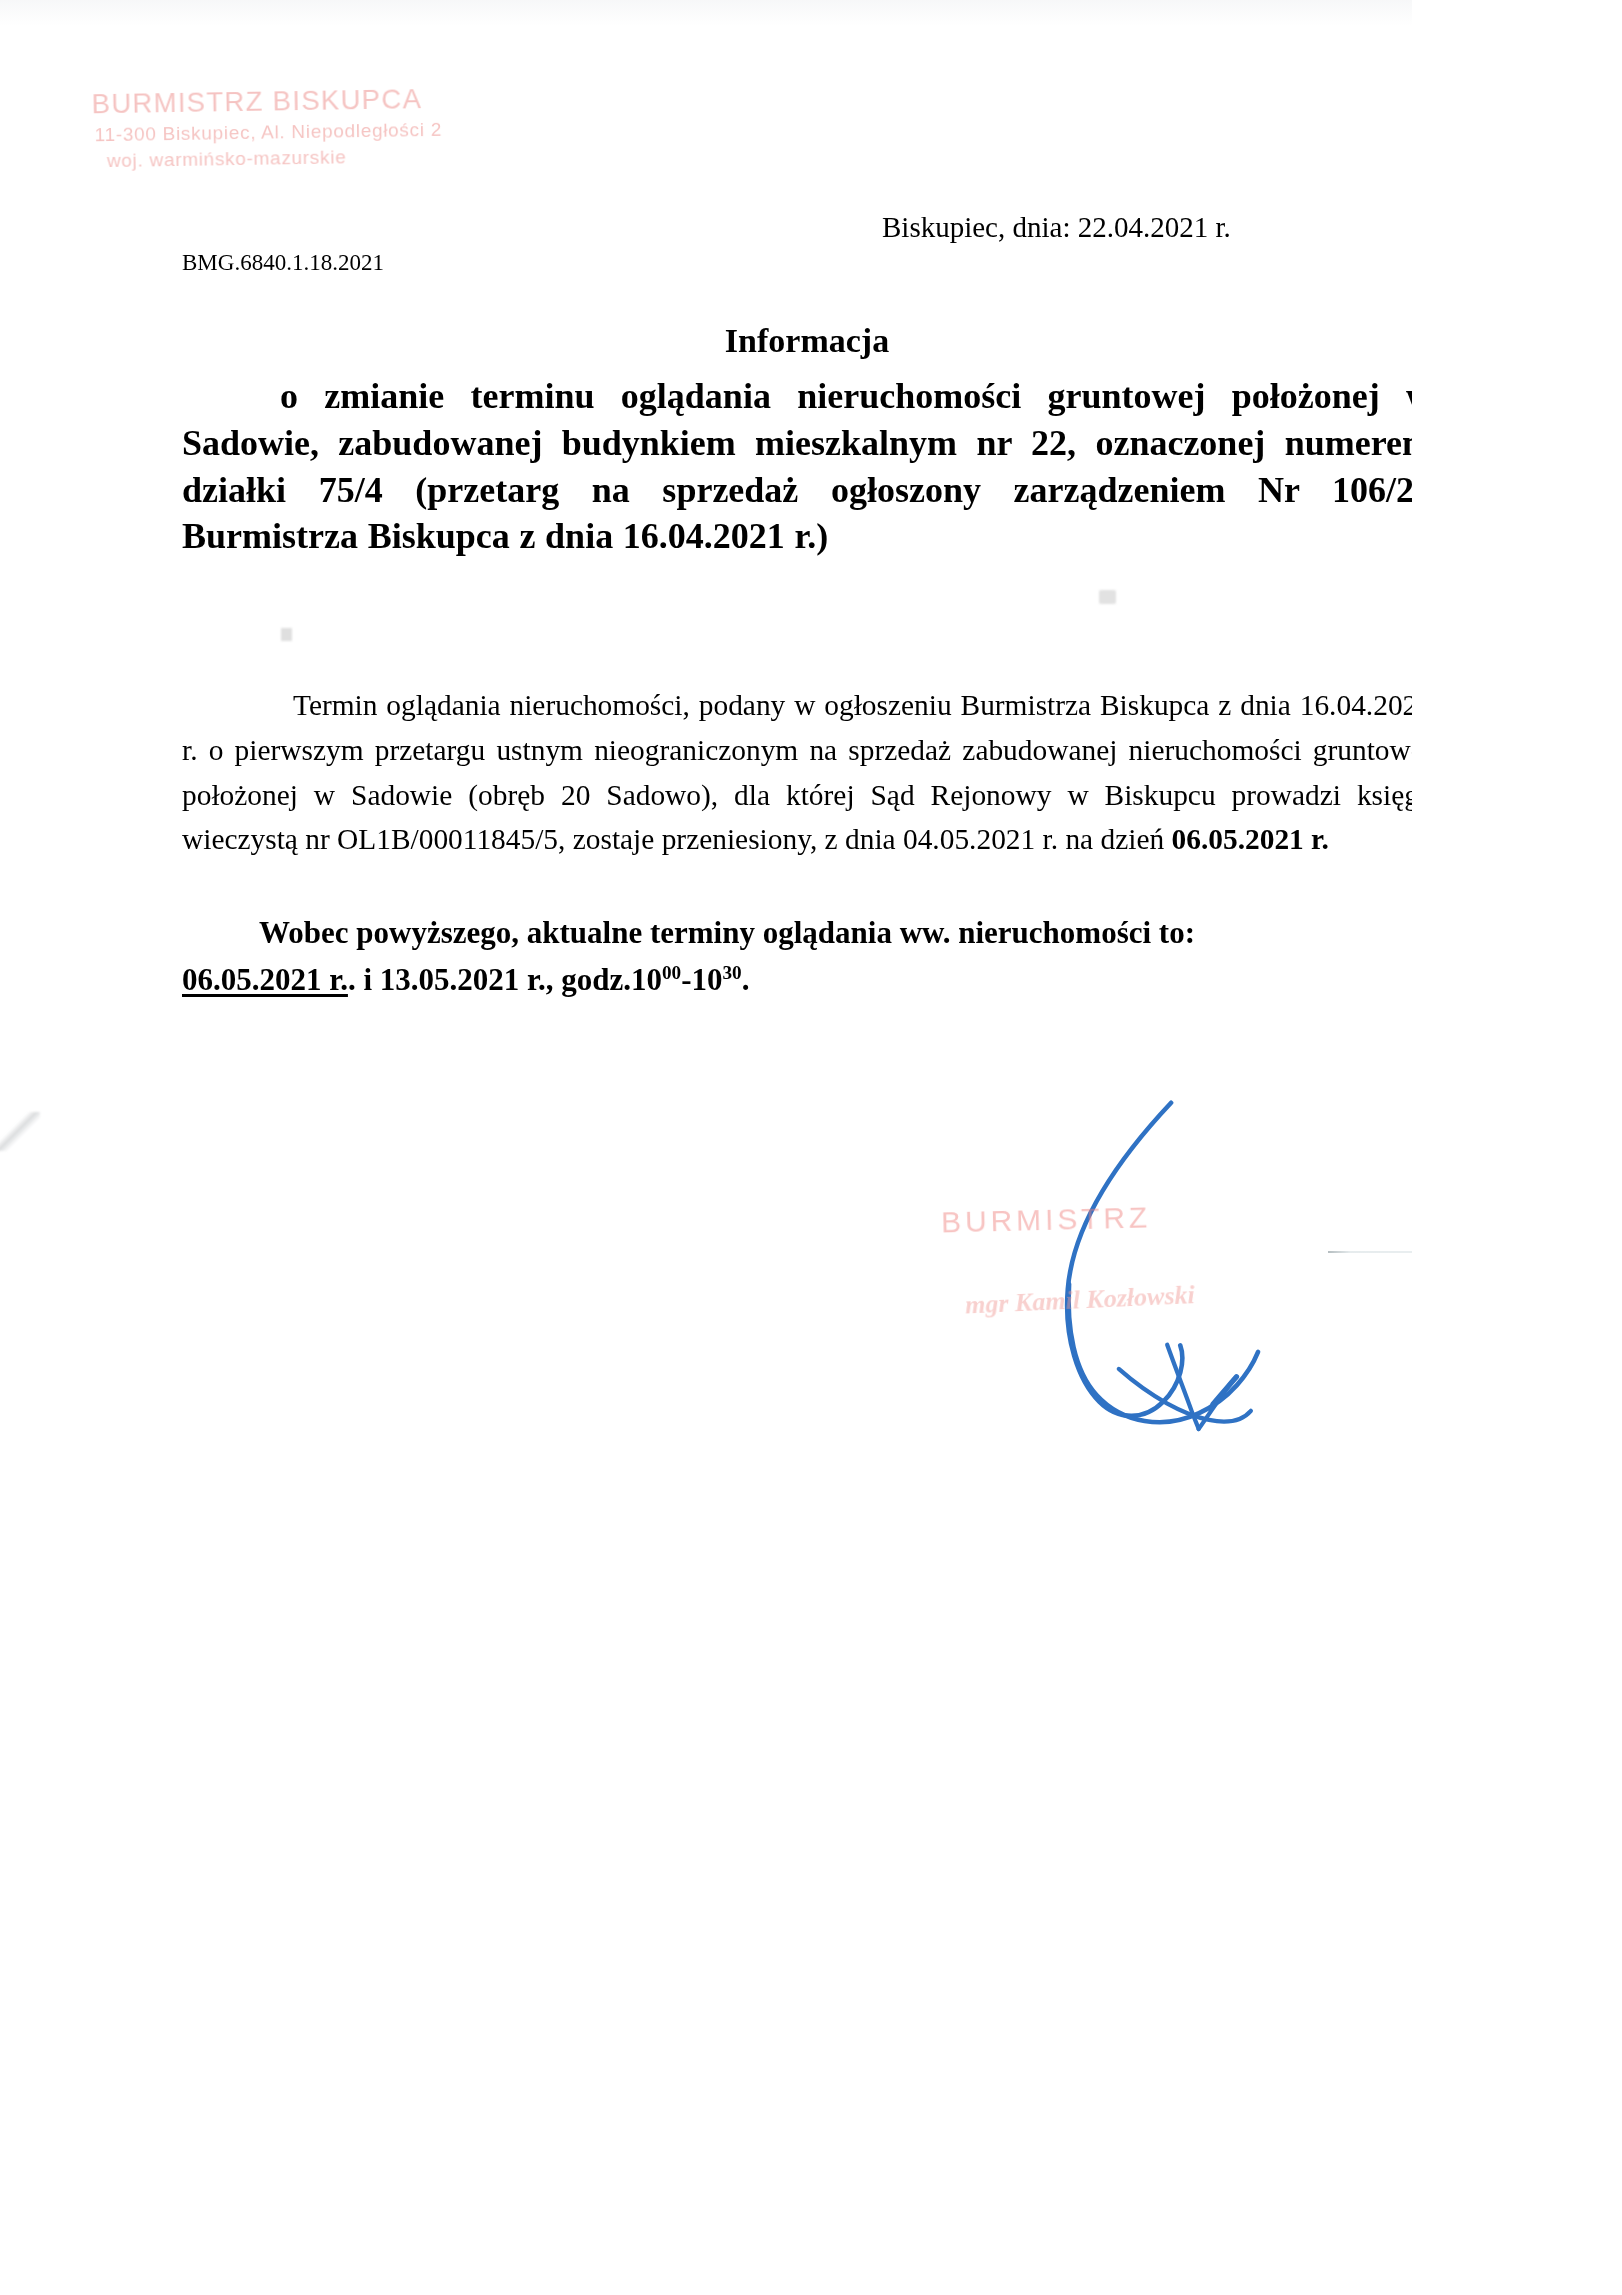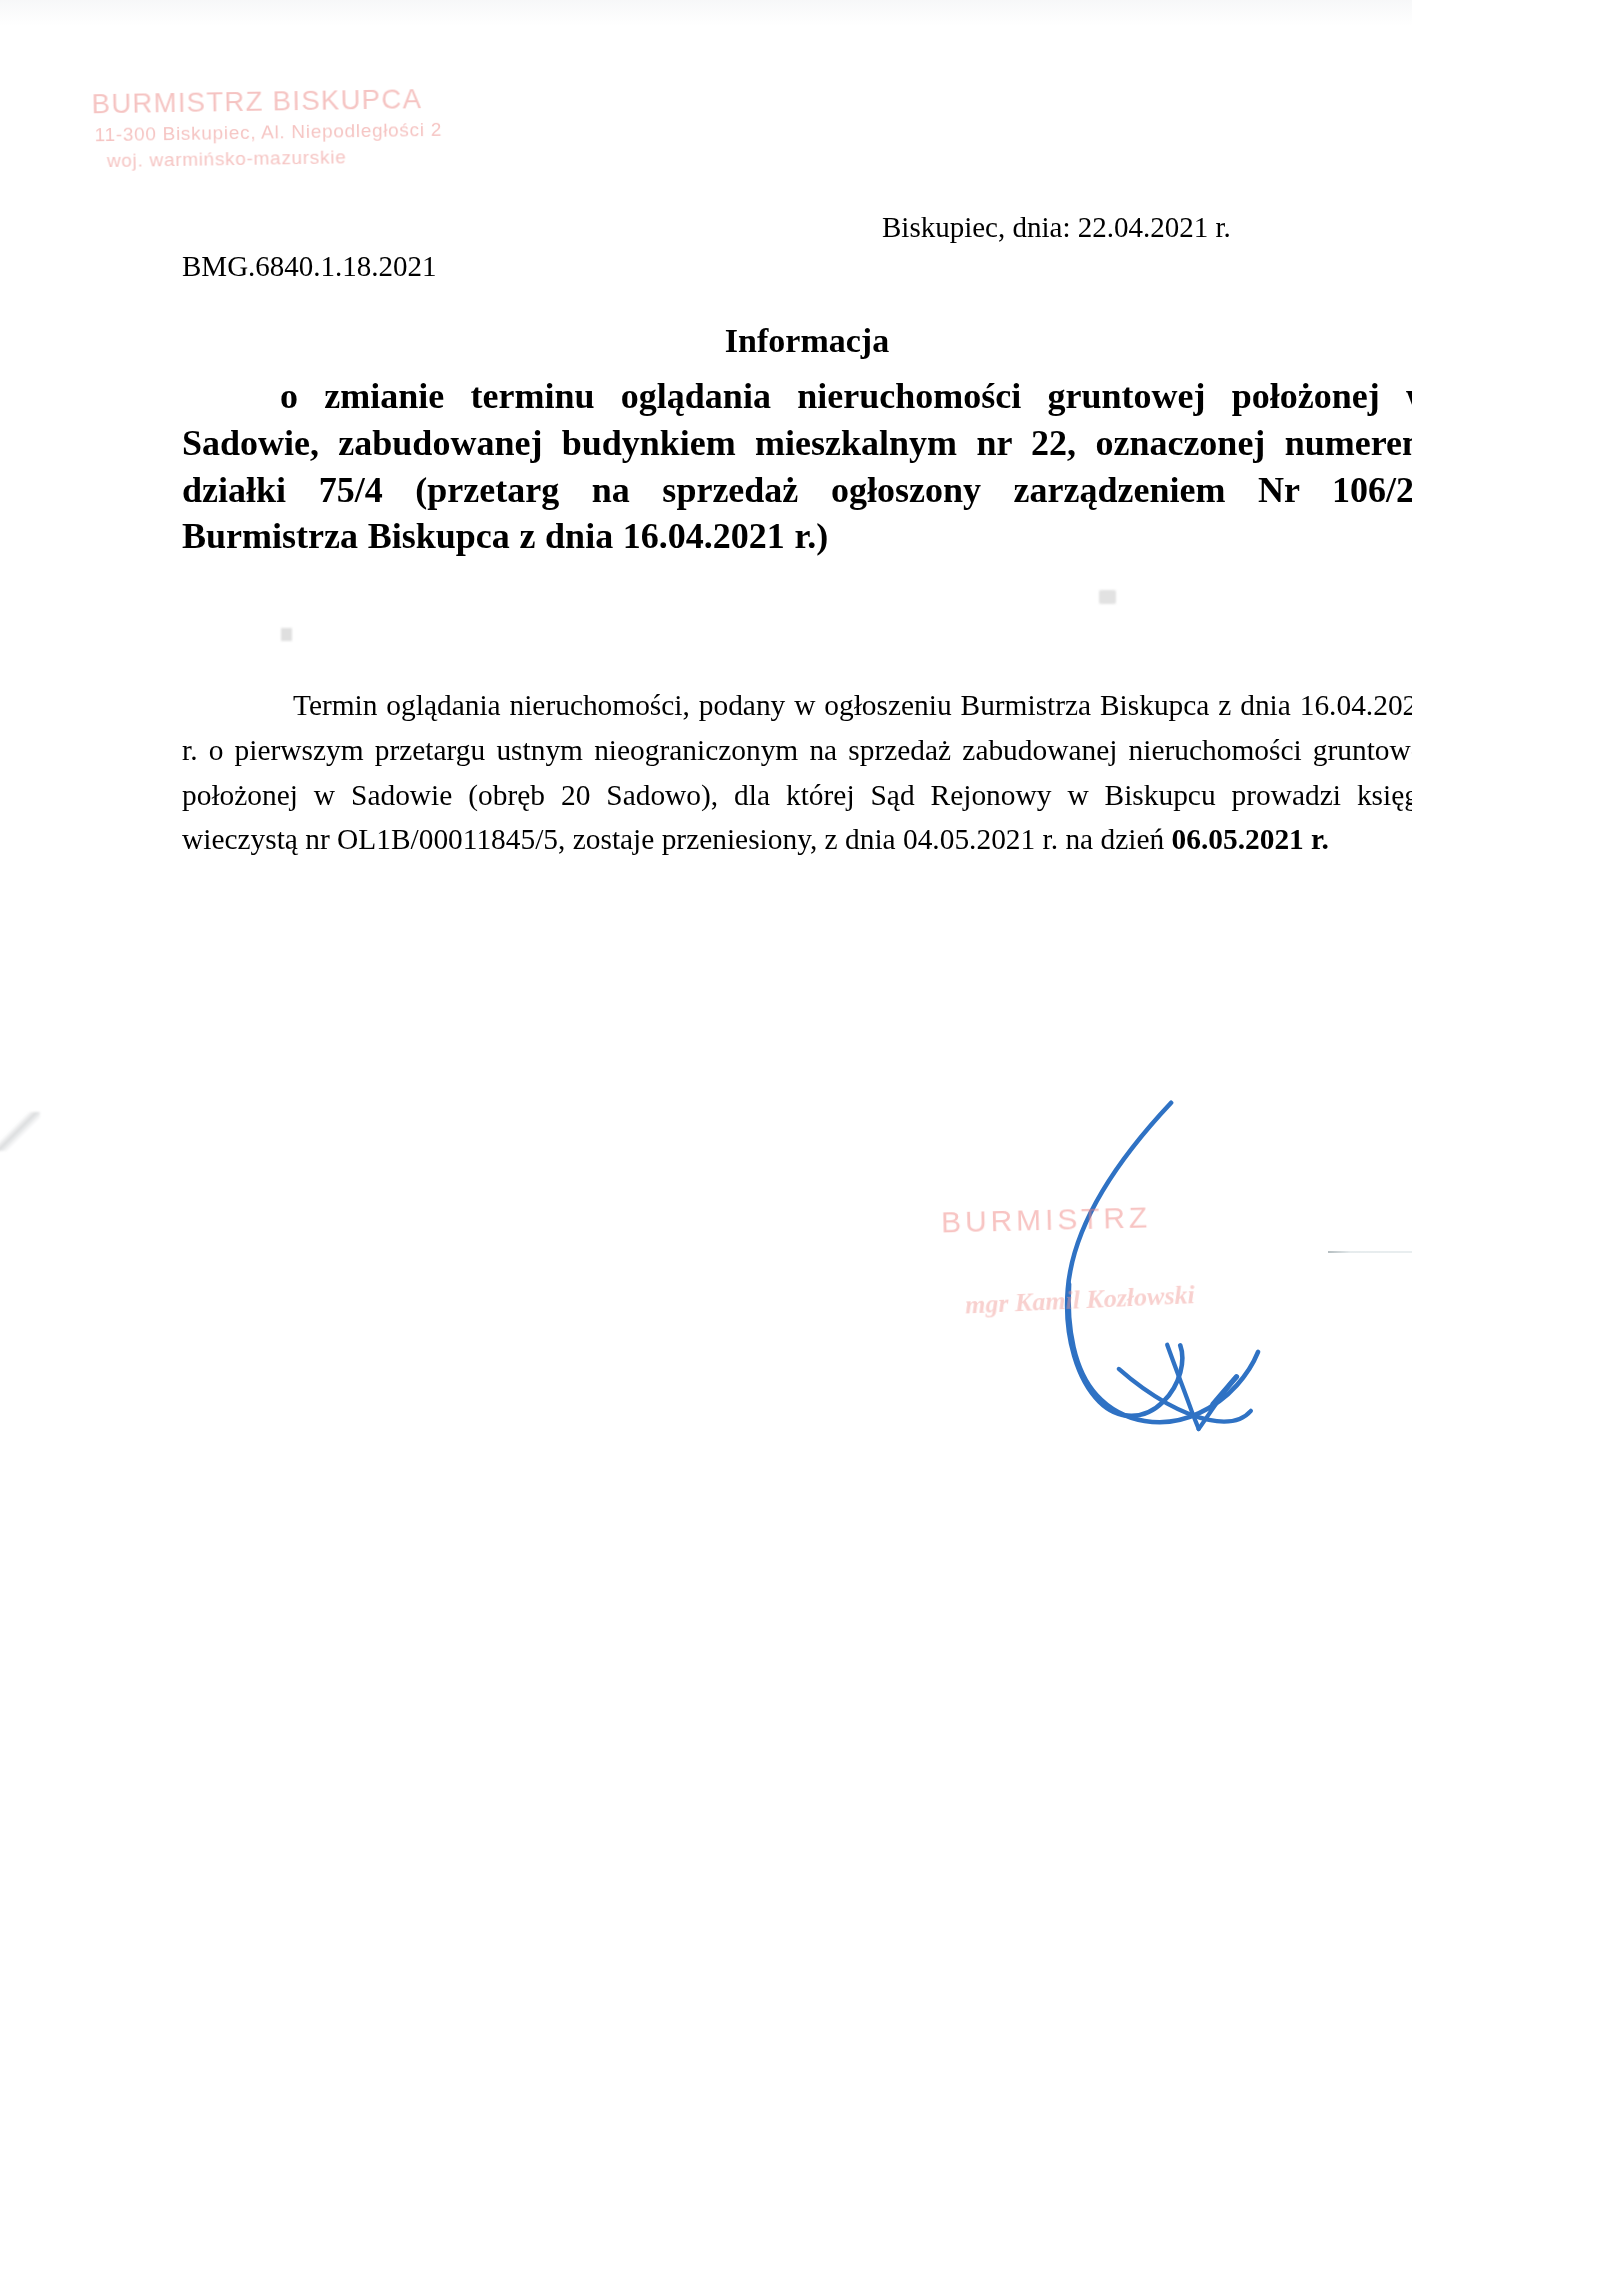--- a/index.html
+++ b/index.html
@@ -94,21 +94,21 @@
     left: 838px;
     top: 211px;
     font-size: 29px;
     white-space: nowrap;
     margin-left: 44px;
   }
   .ref-line {
     position: absolute;
     left: 182px;
     top: 250px;
-    font-size: 29px;
+    font-size: 23px;
     white-space: nowrap;
   }
 
   .title {
     position: absolute;
     left: 182px;
     top: 322px;
     width: 1250px;
     text-align: center;
     font-size: 34px;
@@ -227,20 +227,21 @@
   <div class="date-line">Biskupiec, dnia: 22.04.2021 r.</div>
 
   <div class="ref-line">BMG.6840.1.18.2021</div>
 
   <div class="title">Informacja</div>
 
   <div class="subtitle">o zmianie terminu oglądania nieruchomości gruntowej położonej w Sadowie, zabudowanej budynkiem mieszkalnym nr 22, oznaczonej numerem działki 75/4 (przetarg na sprzedaż ogłoszony zarządzeniem Nr 106/21 Burmistrza Biskupca z dnia 16.04.2021 r.)</div>
 
   <p class="para-main"><span>Termin oglądania nieruchomości, podany w ogłoszeniu Burmistrza Biskupca z dnia 16.04.2021 r. o pierwszym przetargu ustnym nieograniczonym na sprzedaż zabudowanej nieruchomości gruntowej położonej w Sadowie (obręb 20 Sadowo), dla której Sąd Rejonowy w Biskupcu prowadzi księgę wieczystą nr OL1B/00011845/5, zostaje przeniesiony, z dnia 04.05.2021 r. na dzień </span><strong>06.05.2021 r.</strong></p>
 
+  <p class="para-closing"><span>Wobec powyższego, aktualne terminy oglądania ww. nieruchomości to:</span><span class="second-line"><span class="u-date">06.05.2021 r.</span><span>. i 13.05.2021 r., godz.10</span><span class="sup">00</span><span>-10</span><span class="sup">30</span><span>.</span></span></p>
 
   <div class="sig-area">
 
     <svg class="sig-ink" viewBox="0 0 1020 790" xmlns="http://www.w3.org/2000/svg">
       <path d="M 410 215
                C 330 300, 260 400, 252 500
                C 246 575, 268 640, 300 672
                C 330 702, 370 700, 398 672
                C 425 645, 432 608, 424 586" fill="none" stroke="#2f72c4" stroke-width="7" stroke-linecap="round"></path>
       <path d="M 254 492

